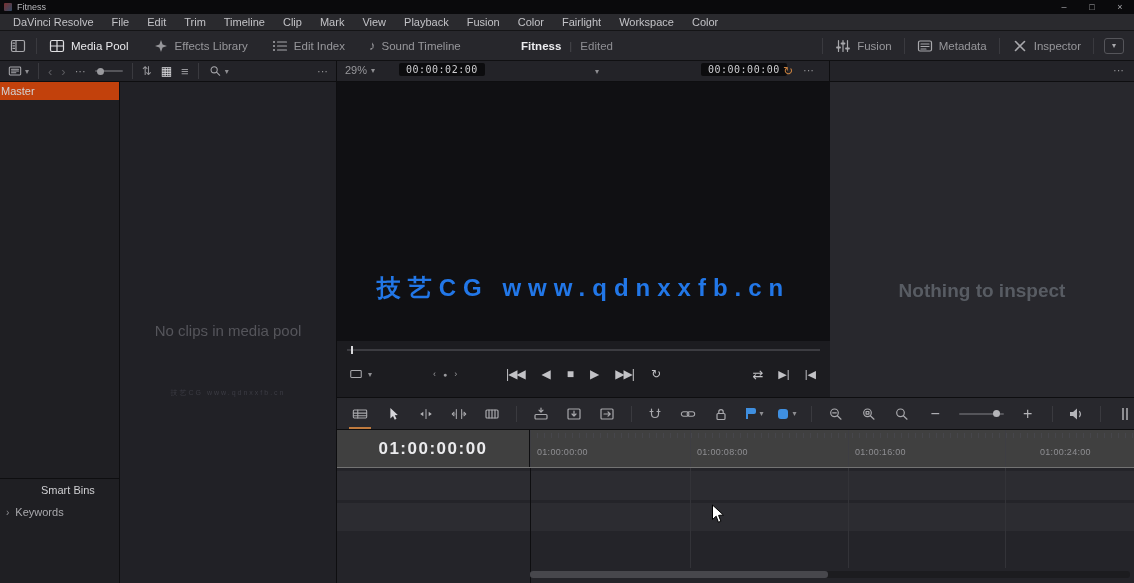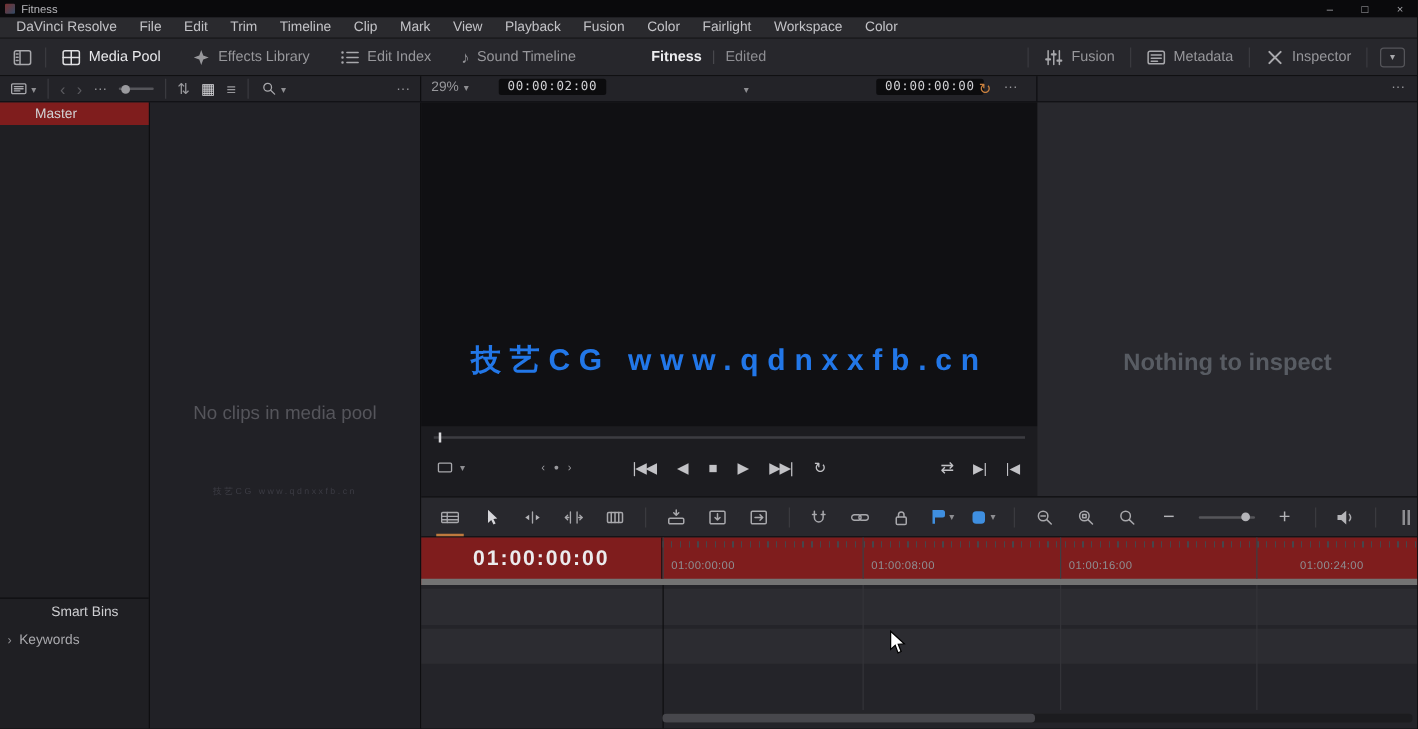--- a/index.html
+++ b/index.html
@@ -36,21 +36,21 @@
   .sb-c { position:absolute; left:830px; top:0; width:304px; height:100%; }
   .dim { color:#5a5a5f; }
   .lite { color:#dcdcdf; }
   .tc { background:#0c0c0e; border-radius:2px; padding:1px 7px; font-family:"DejaVu Sans Mono",monospace; font-size:10px; letter-spacing:.5px; color:#cfcfd2; }
   .slider { position:relative; width:28px; height:2px; background:#55555a; border-radius:1px; }
   .slider i { position:absolute; top:-2.5px; width:7px; height:7px; border-radius:50%; background:#9a9a9e; }
   .chev { font-size:8px; color:#8e8e92; }
 
   
   .sidebar { position:absolute; left:0; top:82px; width:120px; height:501px; background:#1f1f23; border-right:1px solid #0e0e10; font-size:11px; }
-  .binrow { height:18px; display:flex; align-items:center; padding-left:28px; background:#7f1d1d; color:#d2d2d5; }
+  .binrow { height:18px; display:flex; align-items:center; padding-left:1px; background:#c2410c; color:#d2d2d5; }
   .sb-div { position:absolute; left:0; top:396px; width:100%; height:1px; background:#0e0e10; }
   .smartbins { position:absolute; left:10px; top:402px; color:#cfcfd2;margin-left:31px; }
   .keywordrow { position:absolute; left:6px; top:424px; display:flex; align-items:center; gap:6px; color:#a9a9ad; }
 
   .mediapool { position:absolute; left:120px; top:82px; width:217px; height:501px; background:#212126; border-right:1px solid #0e0e10; }
   .mp-empty { position:absolute; left:0; top:240px; width:100%; text-align:center; font-size:15px; color:#55555b; }
   .mp-water { position:absolute; left:0; top:306px; width:100%; text-align:center; font-size:7px; letter-spacing:2px; color:#3c3c44; white-space:nowrap; overflow:hidden; }
 
   .viewer { position:absolute; left:337px; top:82px; width:493px; height:315px; background:#1c1c20; }
   .video { position:absolute; left:0; top:0; width:100%; height:259px; background:#101013; overflow:hidden; }
@@ -74,21 +74,21 @@
   .flagico { position:relative; width:12px; height:11px; }
   .flagico::before { content:""; position:absolute; left:1px; top:0; width:1.5px; height:11px; background:#3f8fe0; }
   .flagico::after { content:""; position:absolute; left:2.5px; top:0; width:8px; height:6px; background:#3f8fe0; border-radius:0 2px 2px 0; }
   .markico { width:10px; height:10px; background:#3f8fe0; border-radius:3px; }
   .zslider { position:relative; width:62px; height:2px; background:#55555a; border-radius:1px; }
   .zslider i { position:absolute; left:34px; top:-2.5px; width:7px; height:7px; border-radius:50%; background:#b4b4b8; }
   .handlebars { display:flex; gap:2px; }
   .handlebars i { width:2px; height:12px; background:#8e8e92; }
 
   
-  .tlheader { position:absolute; left:337px; top:430px; width:797px; height:38px; background:#7f1d1d; border-bottom:5px solid #737373; }
+  .tlheader { position:absolute; left:337px; top:430px; width:797px; height:38px; background:#404040; border-bottom:1px solid #737373; }
   .bigtc { position:absolute; left:0; top:0; width:193px; height:100%; border-right:1px solid #0e0e10; display:flex; align-items:center; justify-content:center; font-size:17px; font-weight:600; letter-spacing:1.5px; color:#ebebed; }
   .ruler { position:absolute; left:193px; top:0; right:0; height:100%; }
   .tickband { position:absolute; left:0; right:0; top:3px; height:5px; background:repeating-linear-gradient(to right,#46464b 0 1px,transparent 1px 7px); }
   .majortick { position:absolute; top:0; bottom:0; width:1px; background:#3e3e43; }
   .rlabel { position:absolute; top:17px; font-size:9px; color:#8e8e92; letter-spacing:.3px; }
 
   .tracks { position:absolute; left:337px; top:468px; width:797px; height:115px; background:#242429; overflow:hidden; }
   .lane { position:absolute; left:0; width:100%; background:#2c2c31; }
   .lane1 { top:3px; height:29px; }
   .lane2 { top:35px; height:28px; }

